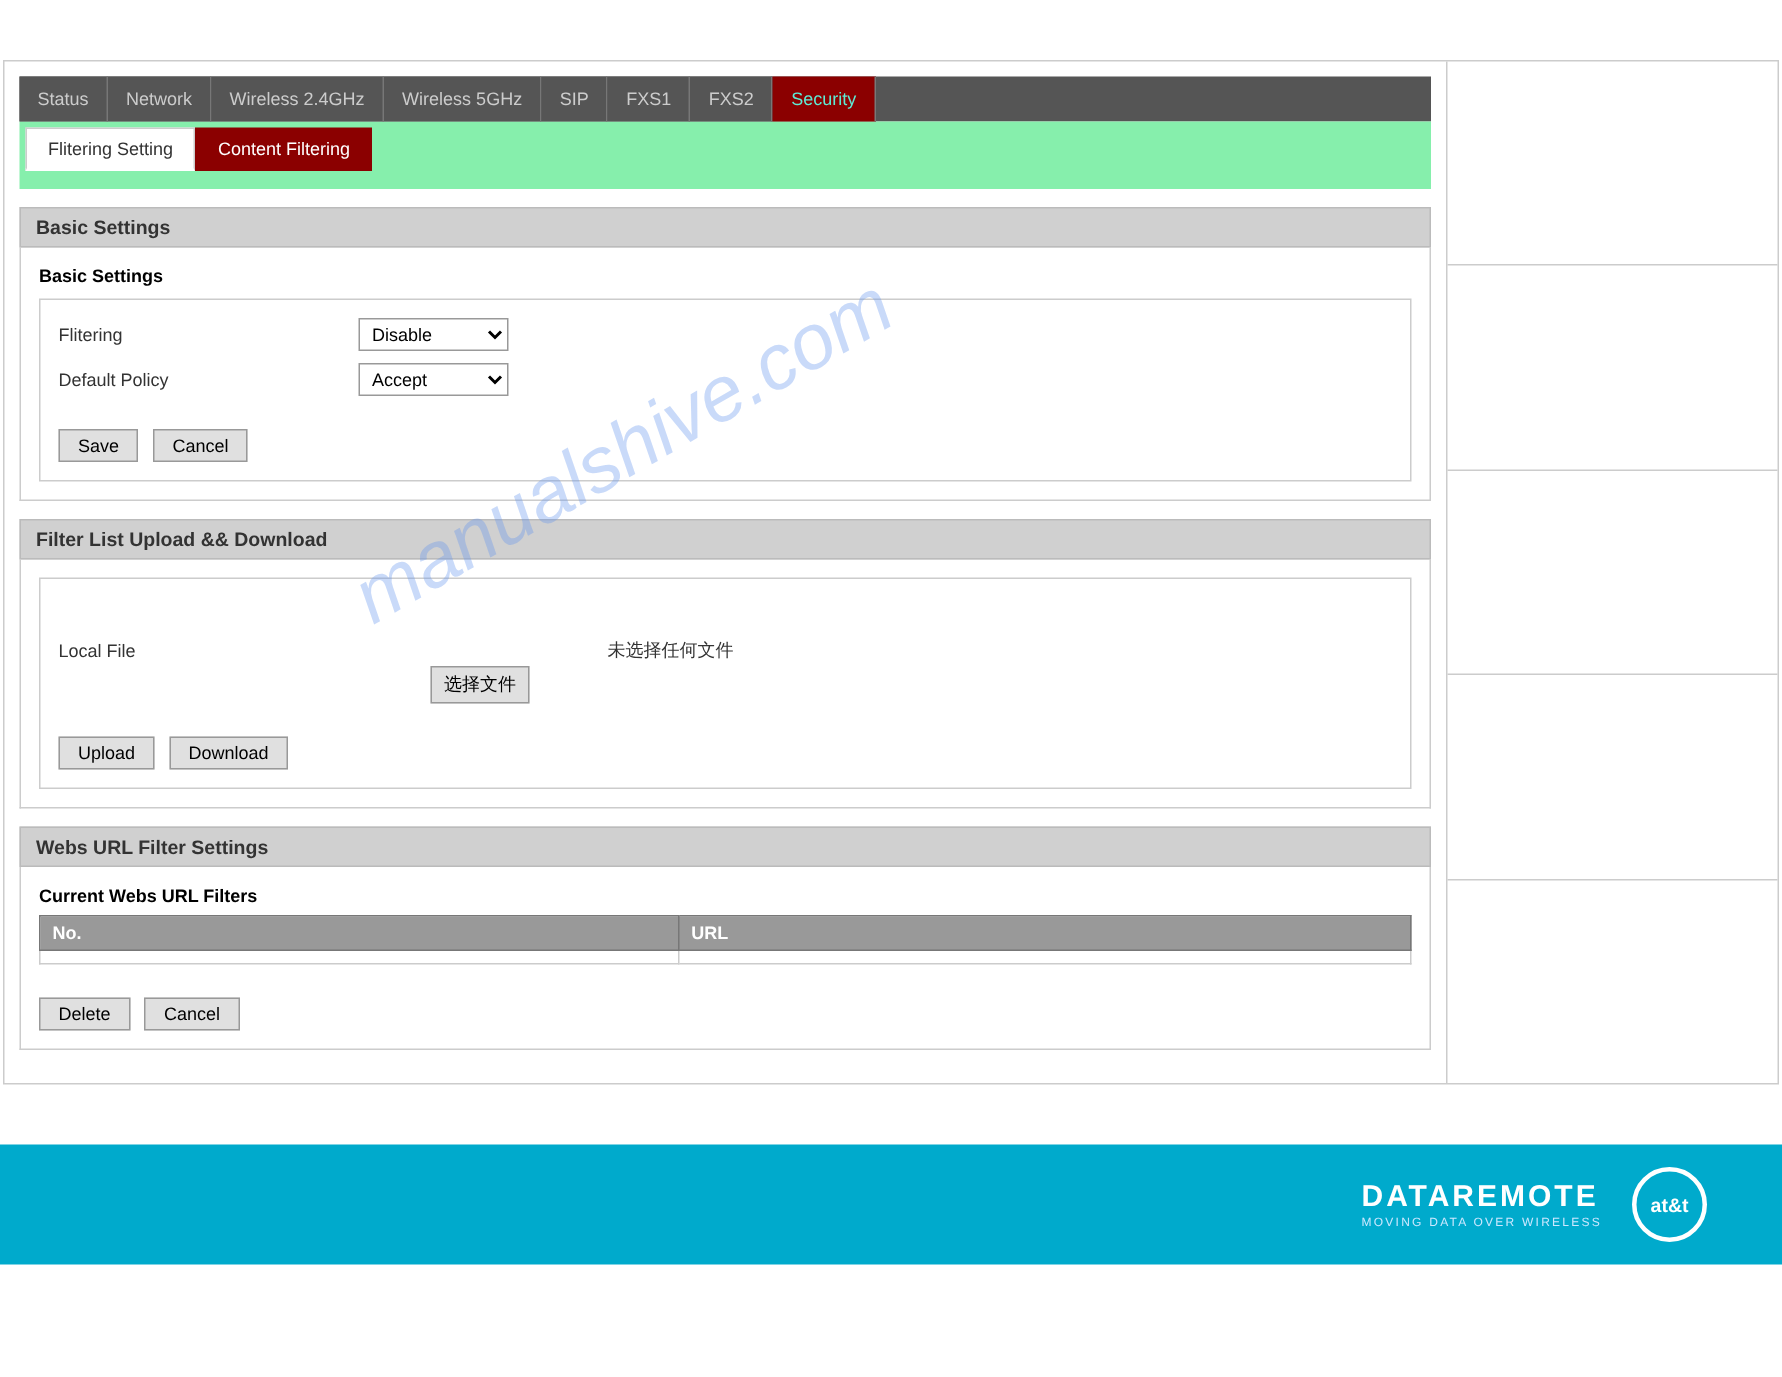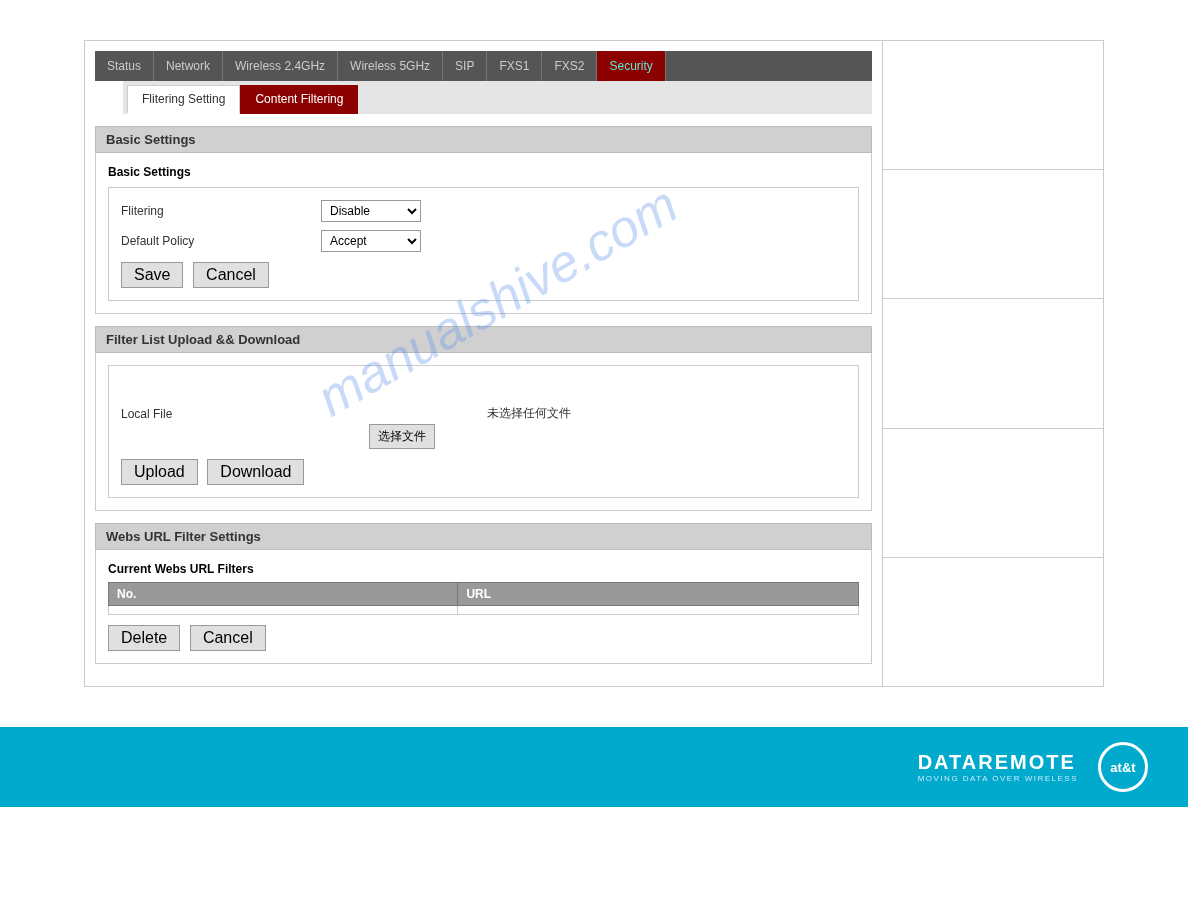--- a/index.html
+++ b/index.html
@@ -12,21 +12,21 @@
     }
 
     .main-content {
       padding: 40px 0 0 0;
       display: flex;
       justify-content: center;
     }
 
     .page-wrapper {
       display: flex;
-      width: 1020px;
+      width: 1184px;
       border: 1px solid #ccc;
     }
 
     .left-panel {
       flex: 1;
       padding: 10px;
       border-right: 1px solid #ccc;
     }
 
     .right-sidebar {
@@ -63,23 +63,22 @@
     }
 
     .nav-tab.active {
       background: #8b0000;
       color: #5eead4;
     }
 
     
     .sub-tabs {
       display: flex;
-      background: #e5e5e5;
-      padding: 4px 4px 0 4px;
-      margin-left: 28px;
+      background: #86efac;
+      padding: 4px 4px 12px 4px;
     }
 
     .sub-tab {
       padding: 6px 14px;
       color: #fff;
       background: #8b0000;
       cursor: pointer;
       font-size: 12px;
       border: 1px solid transparent;
       border-bottom: none;
@@ -130,25 +129,26 @@
       border: 1px solid #999;
       background: #fff;
     }
 
     select.form-control {
       width: 100px;
     }
 
     .btn {
       padding: 3px 12px;
-      font-size: 16px;
+      font-size: 12px;
       border: 1px solid #999;
       background: #e0e0e0;
       cursor: pointer;
       margin-right: 6px;
+      margin-top: 12px;
     }
 
     .btn-row {
       margin-top: 10px;
     }
 
     .filter-upload-row {
       display: flex;
       align-items: center;
       margin-bottom: 8px;
@@ -210,21 +210,21 @@
     }
 
     
     .footer {
       margin-top: 40px;
       background: #00aacc;
       height: 80px;
       display: flex;
       align-items: center;
       justify-content: flex-end;
-      padding: 0 40px;
+      padding: 0 50px;
       gap: 20px;
     }
 
     .dataremote-logo {
       display: flex;
       flex-direction: column;
       align-items: flex-start;
     }
 
     .dataremote-logo .top {

